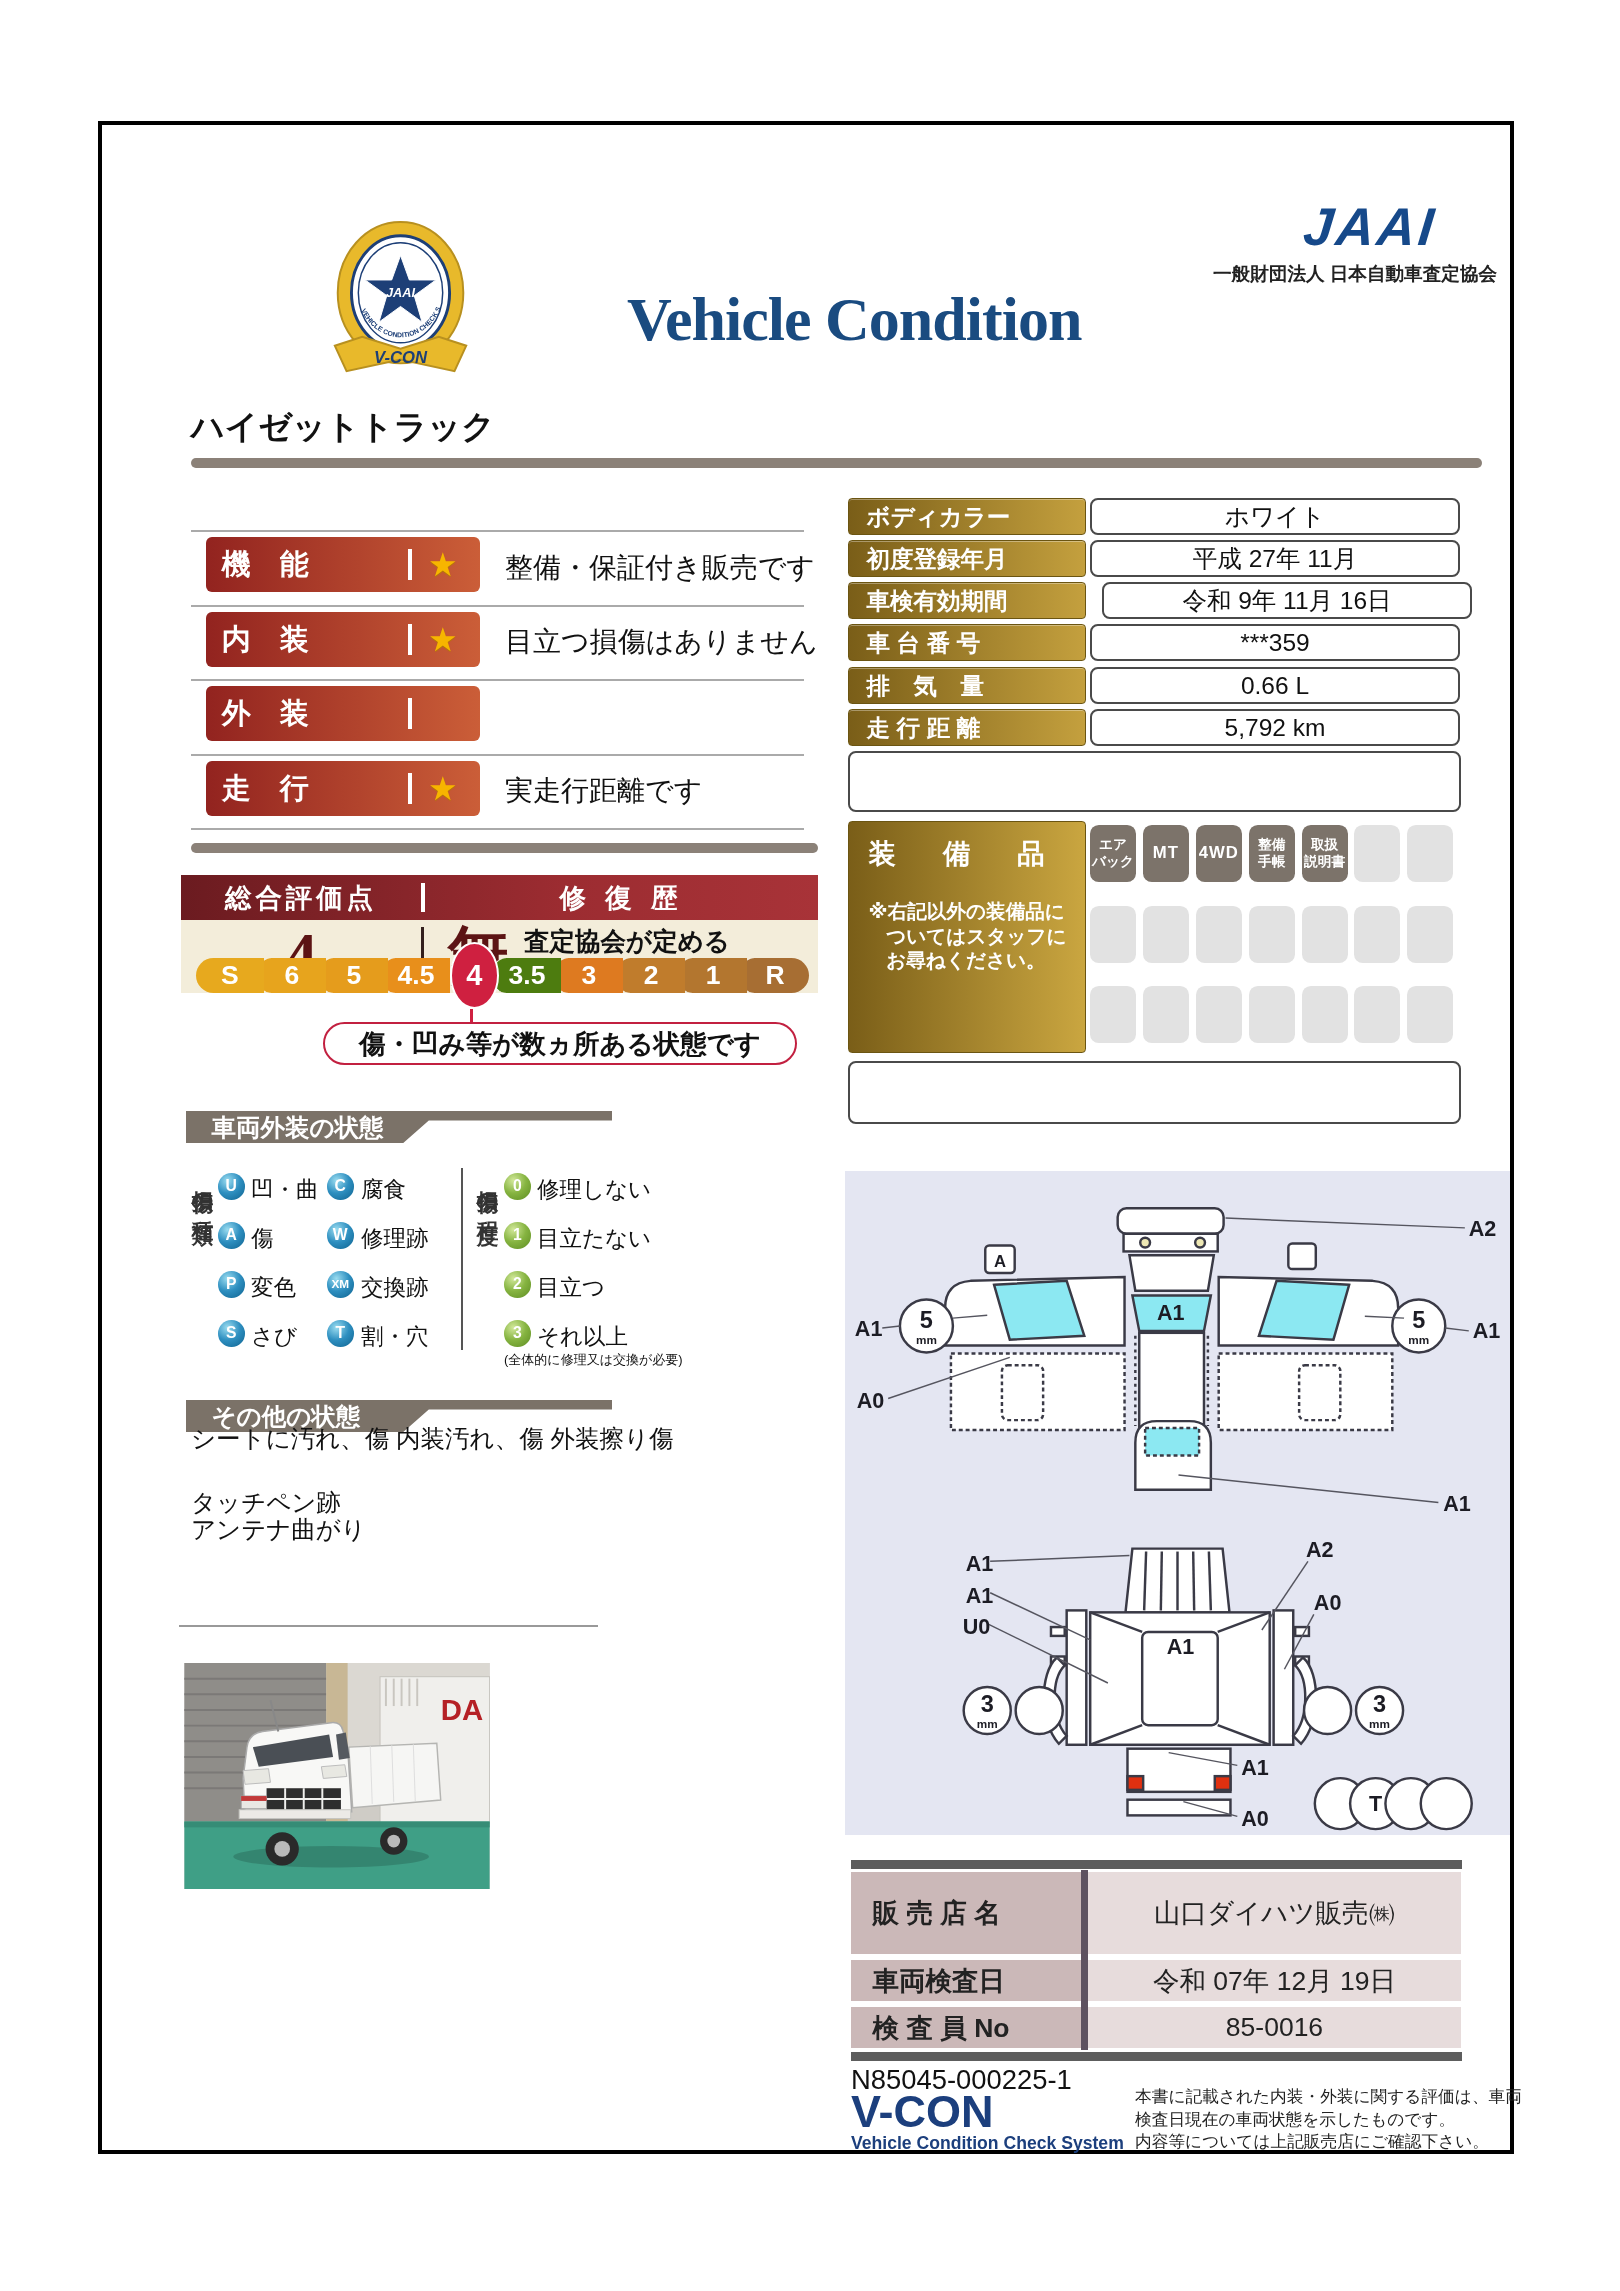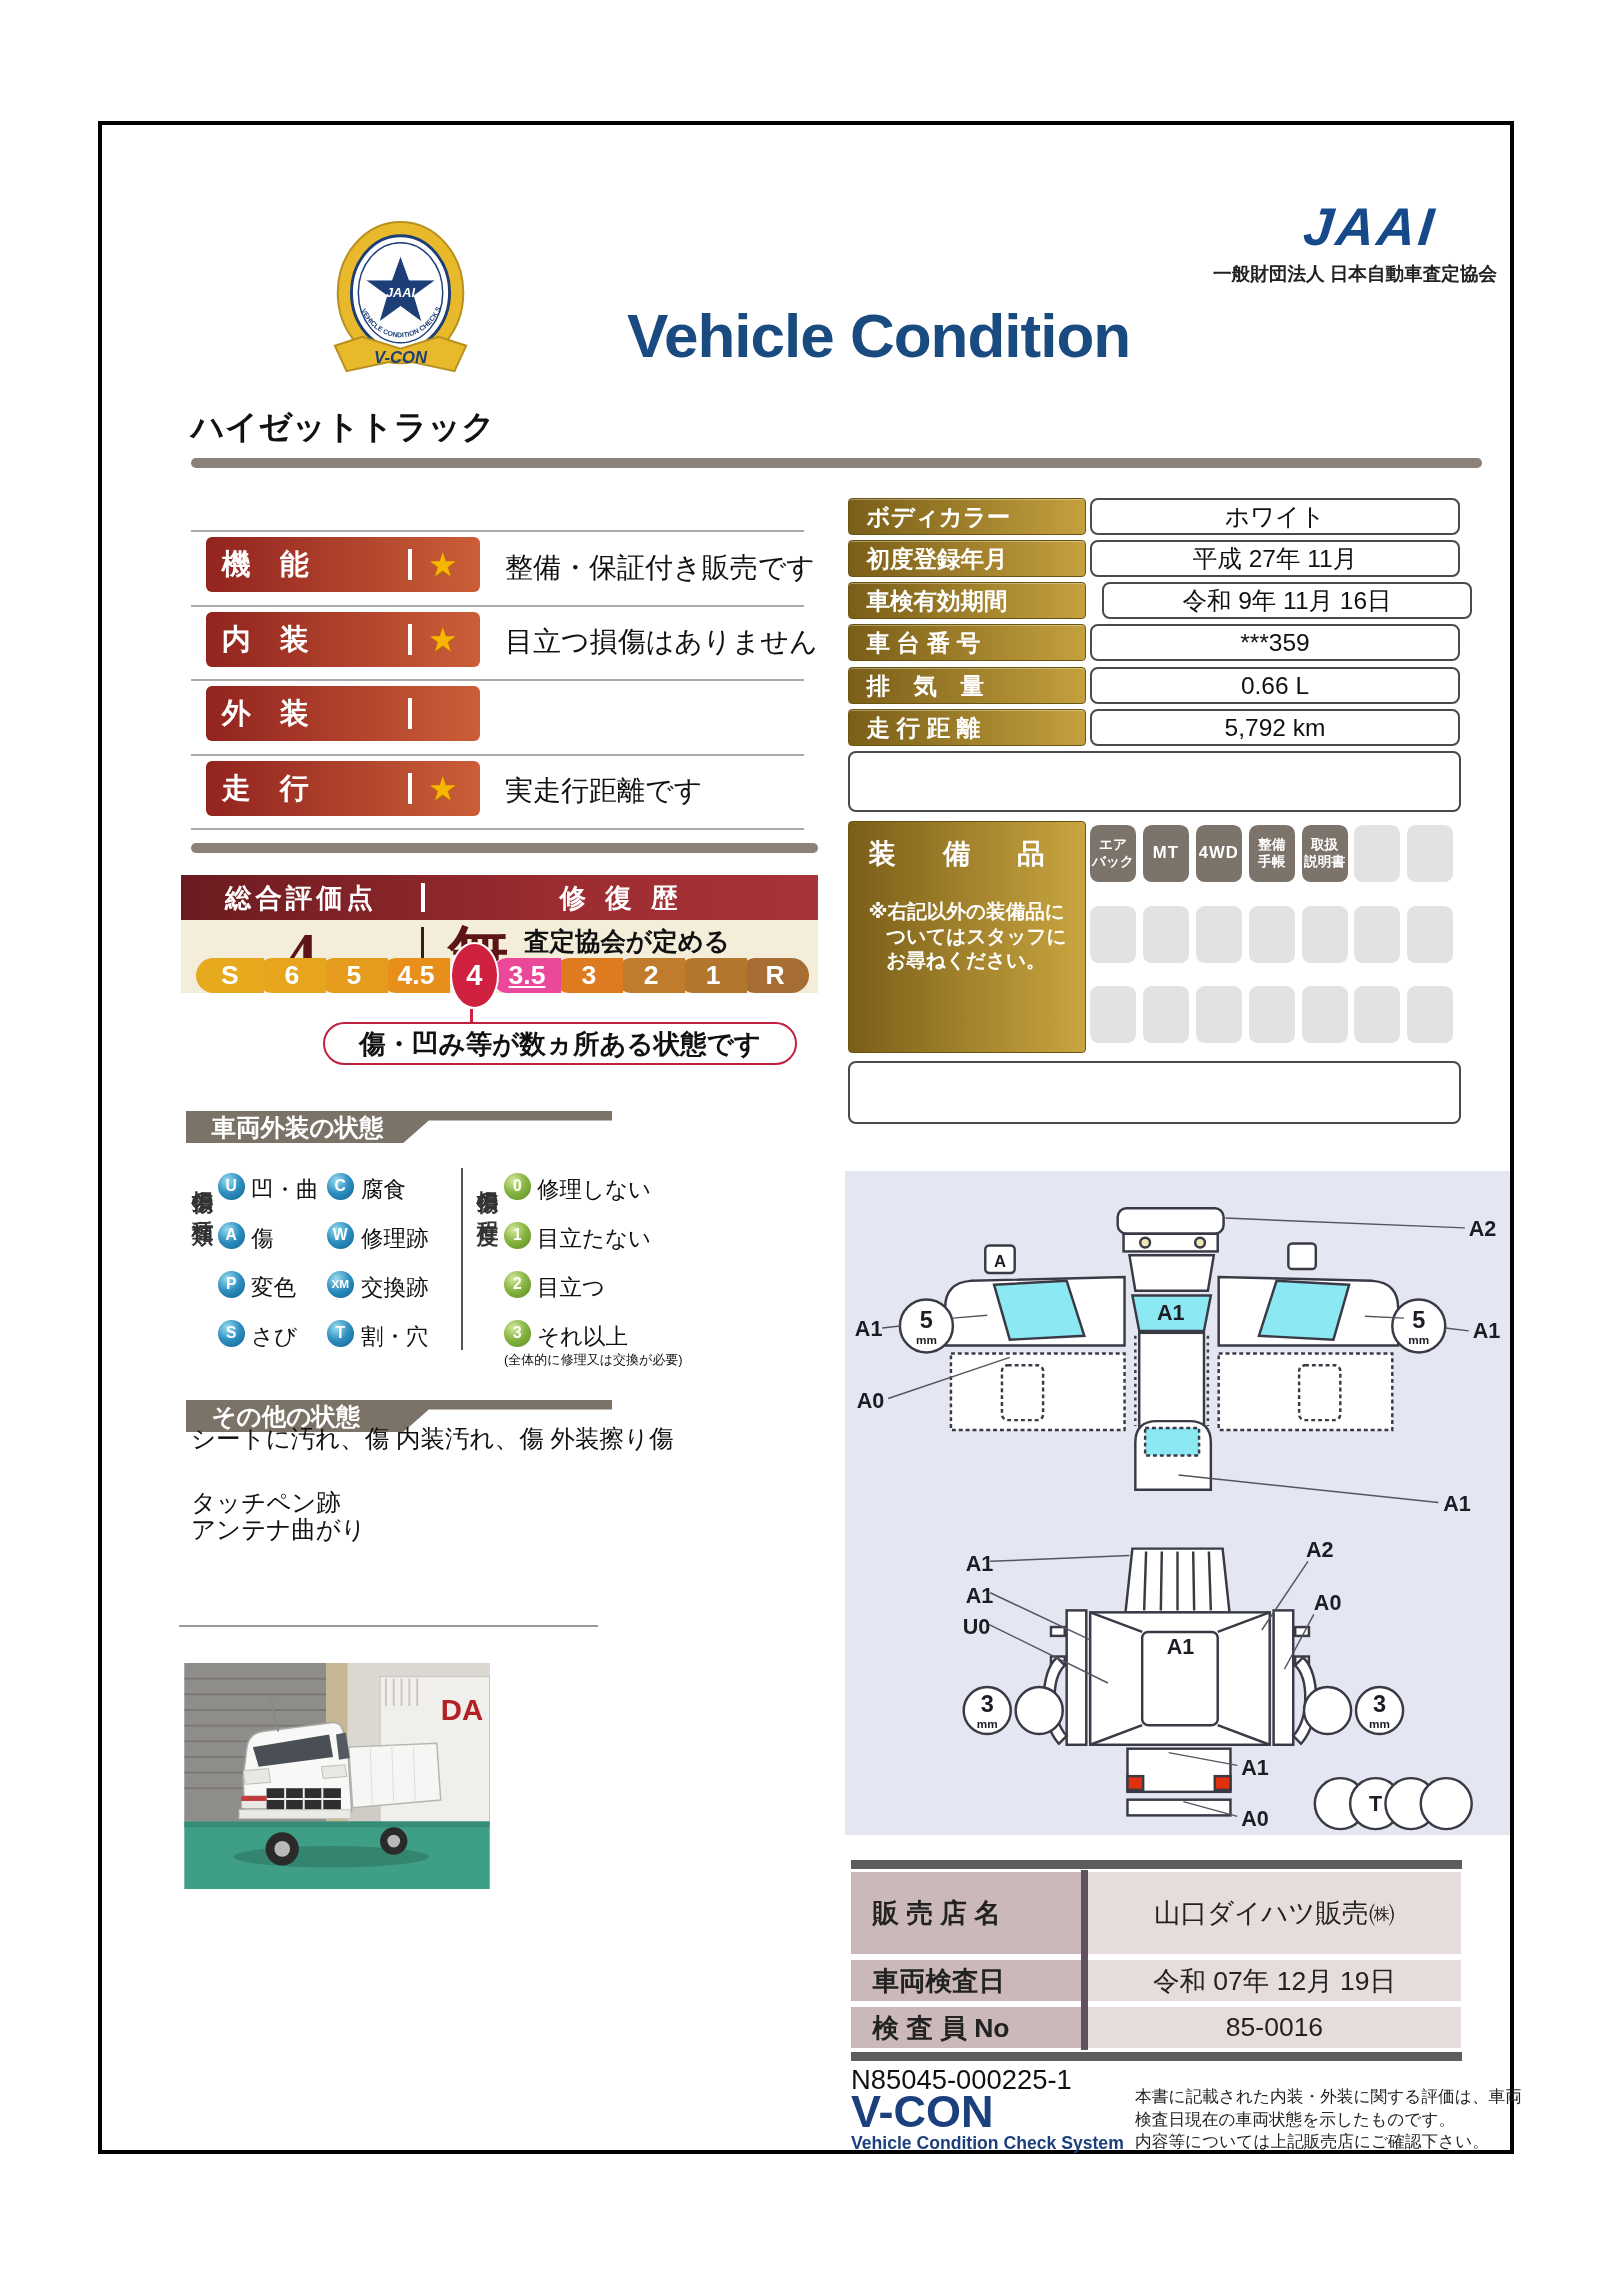--- a/index.html
+++ b/index.html
@@ -32,21 +32,21 @@
   .repair-big{font-family:"Liberation Serif","DejaVu Serif",serif;font-size:63px;font-weight:bold;color:#5c1414;margin-left:23.5px;line-height:1;}
   .repair-note{margin-left:13.7px;font-size:25.5px;color:#111;line-height:1.2;font-weight:bold;}
   
   #scale{display:flex;height:35px;}
   .seg{flex:1;display:flex;align-items:center;justify-content:center;color:#fff;font-size:26.5px;font-weight:bold;position:relative;}
   .seg:not(:first-child):not(.sel){border-left:2.9px solid #fff;border-top-left-radius:15.7px;border-bottom-left-radius:15.7px;margin-left:-7.8px;}
   .seg:nth-child(1){background:#e7a91e;border-radius:17.6px 0 0 17.6px;z-index:10;}
   .seg:nth-child(2){background:#e7a41d;z-index:9;}
   .seg:nth-child(3){background:#e59c1c;z-index:8;}
   .seg:nth-child(4){background:#e88f1b;z-index:7;}
-  .seg:nth-child(6){background:#ec4899;z-index:5;text-decoration:underline;}
+  .seg:nth-child(6){background:#4d7c0f;z-index:5;}
   .seg:nth-child(7){background:#de7a20;z-index:4;}
   .seg:nth-child(8){background:#c07c2c;z-index:3;}
   .seg:nth-child(9){background:#b3762f;z-index:2;}
   .seg:nth-child(10){background:#a76e33;border-radius:0 17.6px 17.6px 0;z-index:1;}
   .seg.sel{flex:none;width:49px;height:67px;margin-top:-15.7px;background:#cf2040;border:2.9px solid #fff;border-radius:50%;z-index:20;box-sizing:border-box;font-size:29px;}
   #callout{border:2.9px solid #c22040;border-radius:21.6px;background:#fff;display:flex;align-items:center;justify-content:center;font-size:26.5px;color:#111;font-weight:bold;}
   .connector{width:2.9px;background:#cf2040;}
   
   .sec-head{background:#7b7268;height:32px;color:#fff;font-size:24.5px;font-weight:bold;line-height:33px;padding-left:25.5px;box-sizing:border-box;clip-path:polygon(0 0,100% 0,100% 30%,57% 30%,51% 100%,0 100%);}
   
@@ -96,21 +96,21 @@
       <ellipse cx="79" cy="76" rx="50" ry="58" fill="#ffffff" stroke="#1d3f77" stroke-width="3"></ellipse>
       <ellipse cx="79" cy="76" rx="43" ry="51" fill="none" stroke="#1d3f77" stroke-width="1.5"></ellipse>
       <polygon points="79,38 88,63 115,63 93,79 101,106 79,90 57,106 65,79 43,63 70,63" fill="#1d3f77" stroke="#ffffff" stroke-width="1"></polygon>
       <text x="79" y="80" text-anchor="middle" font-size="13" font-weight="bold" font-style="italic" fill="#ffffff">JAAI</text>
       <path id="ringarc" d="M 38,92 A 46,54 0 0 0 120,92" fill="none"></path>
       <text font-size="7" fill="#1d3f77" font-weight="bold"><textPath href="#ringarc" startOffset="2">VEHICLE CONDITION CHECK SYSTEM</textPath></text>
       <polygon points="12,130 40,121 79,133 118,121 146,130 134,156 79,144 24,156" fill="#e8b92b" stroke="#b8901f" stroke-width="2"></polygon>
       <text x="79" y="148" text-anchor="middle" font-size="17" font-weight="bold" font-style="italic" fill="#1d3f77">V-CON</text>
     </svg>
   </div>
-  <div class="abs title-line" style="left:627px;top:300px;">Vehicle Condition</div>
+  <div class="abs title-line" style="left:627px;top:284px;font-family:Liberation Serif, serif;">Vehicle Condition</div>
   <div class="abs jaai-logo" style="left:1304px;top:196px;">JAAI</div>
   <div class="abs jaai-sub" style="left:1213px;top:261px;">一般財団法人 日本自動車査定協会</div>
 
   <div class="abs vname" style="left:191px;top:405px;">ハイゼットトラック</div>
   <div class="abs divbar" style="left:191px;top:458px;width:1291px;height:9.8px;"></div>
 
   <div class="abs r-line" style="left:191px;top:530px;width:613px;"></div>
   <div class="abs r-line" style="left:191px;top:605px;width:613px;"></div>
   <div class="abs r-line" style="left:191px;top:679px;width:613px;"></div>
   <div class="abs r-line" style="left:191px;top:754px;width:613px;"></div>

